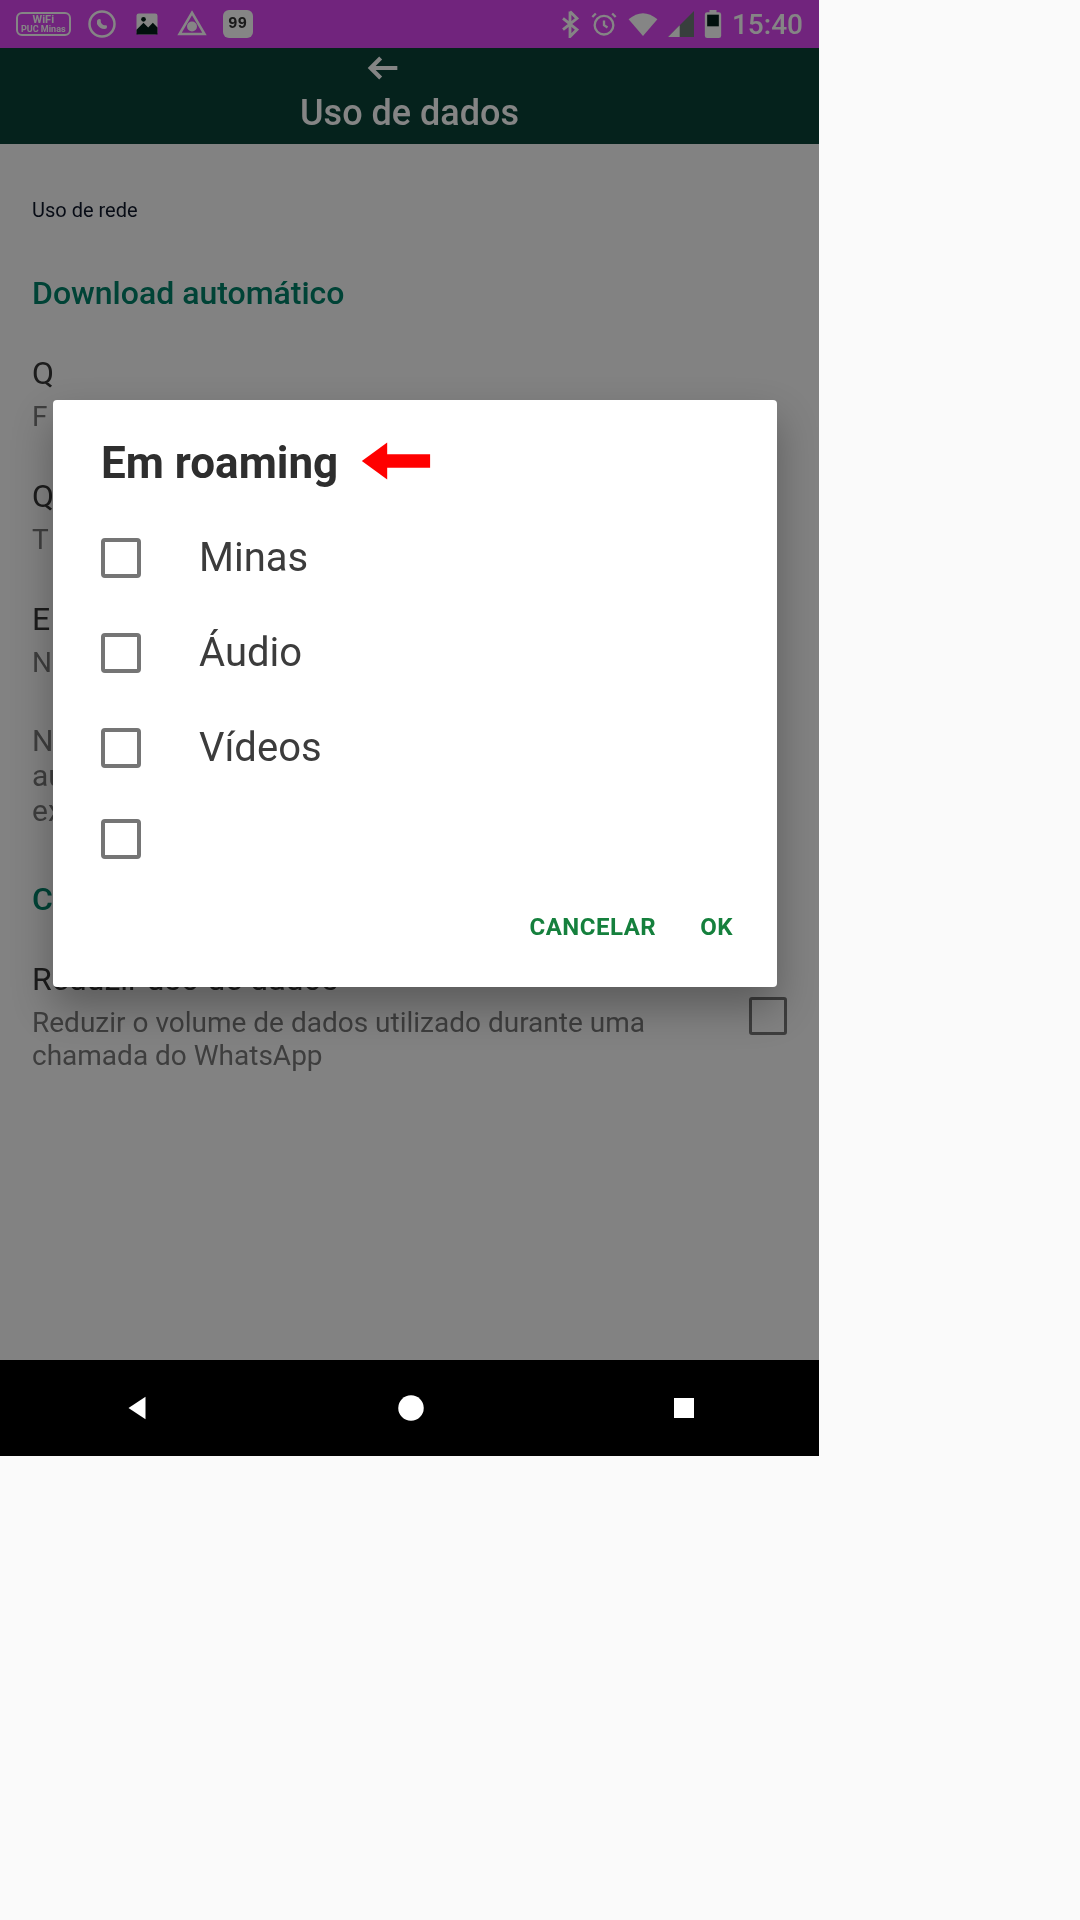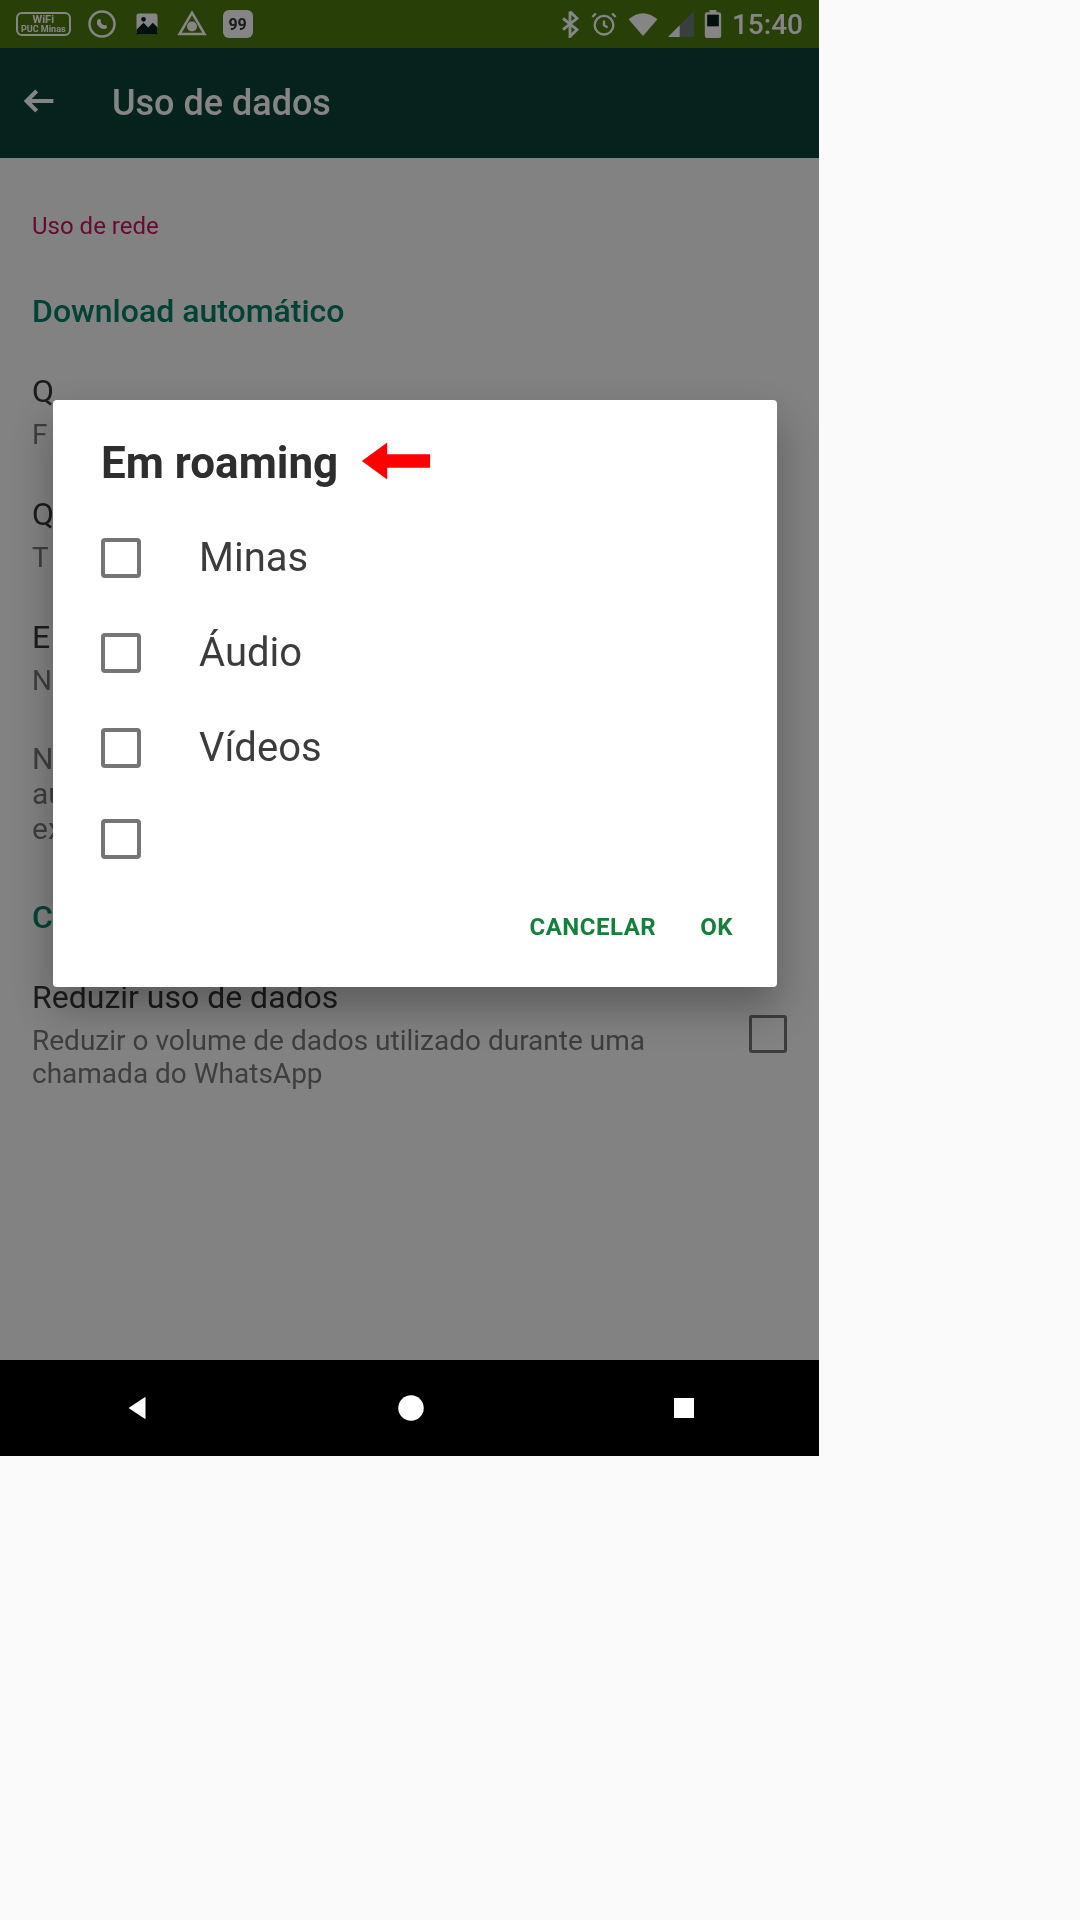--- a/index.html
+++ b/index.html
@@ -13,21 +13,21 @@
       width: 819px;
       height: 1456px;
       background: #fafafa;
       overflow: hidden;
       position: relative;
     }
     
     
     .status-bar {
       height: 48px;
-      background: #4d7c0f;
+      background: #d946ef;
       display: flex;
       align-items: center;
       justify-content: space-between;
       padding: 0 16px;
       color: white;
     }
     
     .status-left {
       display: flex;
       align-items: center;
@@ -64,56 +64,58 @@
       background: white;
       color: #333;
       border-radius: 6px;
       width: 30px;
       height: 28px;
       display: flex;
       align-items: center;
       justify-content: center;
       font-size: 16px;
       font-weight: bold;
+      font-family: Liberation Mono, monospace;
     }
     
     .time-text {
       font-size: 28px;
       font-weight: 500;
     }
     
     
     .app-bar {
-      height: 110px;
+      height: 96px;
       background: #0a4237;
       display: flex;
       align-items: center;
       padding: 0 20px;
+      flex-direction: column;
     }
     
     .back-btn {
       color: #ffffff;
       margin-right: 52px;
     }
     
     .app-title {
       font-size: 36px;
       color: #ffffff;
       font-weight: 500;
     }
     
     
     .content {
       padding: 32px;
     }
     
     .setting-item {
       padding: 22px 0;
-      font-size: 24px;
-      color: #be185d;
+      font-size: 20px;
+      color: #0f172a;
     }
     
     .section-header {
       padding: 30px 0 20px 0;
       font-size: 32px;
       font-weight: 500;
       color: #008069;
     }
     
     .setting-subtitle {

